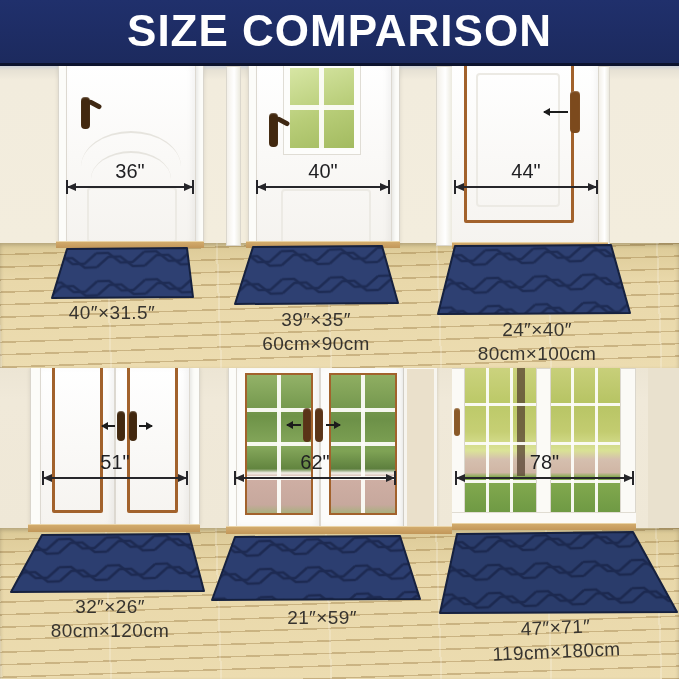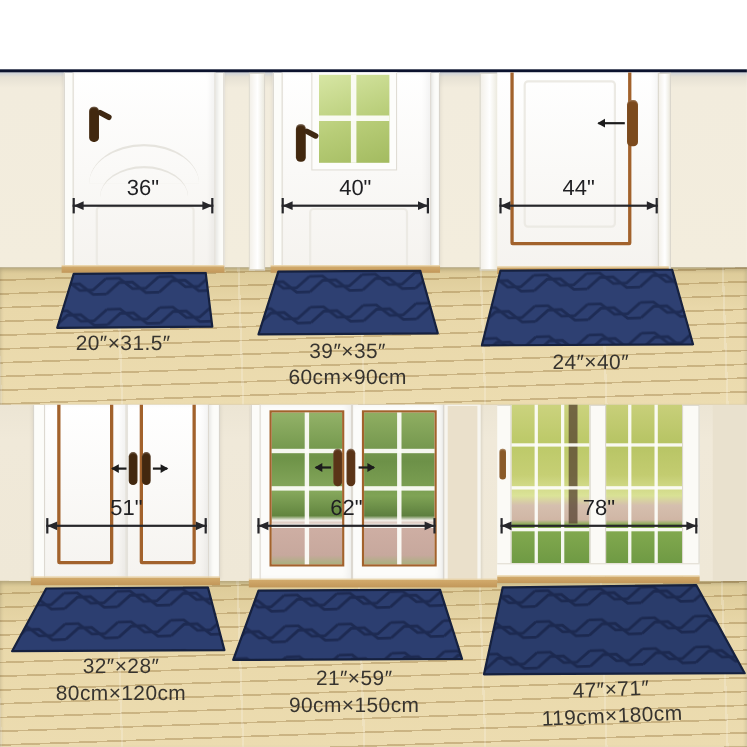--- a/index.html
+++ b/index.html
@@ -57,20 +57,23 @@
   .mat{position:absolute;z-index:4;}
   .mat-label{position:absolute;z-index:6;text-align:center;color:#37342f;letter-spacing:.4px;}
   .mat-label .l1{display:block;font-size:19px;line-height:24px;}
   .mat-label .l2{display:block;font-size:19px;line-height:24px;}
 </style>
 </head>
 <body>
 
 <div id="stage">
 
+  <div id="hdr">
+    <span class="t">SIZE COMPARISON</span>
+  </div>
   <div id="hdrline"></div>
 
   <div id="wall1" class="wall"></div>
   <div id="floor1" class="floor"></div>
   <div id="wall2" class="wall"></div>
   <div id="floor2" class="floor"></div>
 
   <div class="scene row1" style="left:0;width:226px;">
     <div class="casing" style="left:58px;top:0;width:144px;height:178px;"></div>
     <div class="door" style="left:66px;top:-2px;width:128px;height:180px;">
@@ -281,35 +284,35 @@
         <pattern id="p6" width="48" height="28" patternUnits="userSpaceOnUse" patternTransform="rotate(-2)">
       <rect width="48" height="28" fill="#2a3c6b"></rect>
       <path d="M0,8 h12 l12,10 h12 l12,-10" fill="none" stroke="#1c2950" stroke-width="2.6"></path>
       <path d="M0,22 l12,-10 h12 l12,10 h12" fill="none" stroke="#1c2950" stroke-width="2.6"></path>
     </pattern>
       </defs>
     <polygon points="19,3 195,1 239,81 2,82" fill="url(#p6)" stroke="#16213f" stroke-width="2" stroke-linejoin="round"></polygon>
   </svg>
 
   <div class="mat-label" style="left:32px;top:301px;width:160px;">
-    <span class="l1">20″×31.5″</span>
+    <span class="l1">40″×31.5″</span>
   </div>
   <div class="mat-label" style="left:236px;top:308px;width:160px;">
     <span class="l1">39″×35″</span>
     <span class="l2">60cm×90cm</span>
   </div>
   <div class="mat-label" style="left:457px;top:318px;width:160px;">
     <span class="l1">24″×40″</span>
+    <span class="l2">80cm×100cm</span>
   </div>
   <div class="mat-label" style="left:30px;top:595px;width:160px;">
-    <span class="l1">32″×28″</span>
+    <span class="l1">32″×26″</span>
     <span class="l2">80cm×120cm</span>
   </div>
   <div class="mat-label" style="left:240px;top:606px;width:164px;">
     <span class="l1">21″×59″</span>
-    <span class="l2">90cm×150cm</span>
   </div>
   <div class="mat-label" style="left:474px;top:616px;width:164px;transform:rotate(-2.5deg);">
     <span class="l1">47″×71″</span>
     <span class="l2">119cm×180cm</span>
   </div>
 
 </div>
 
 </body></html>

